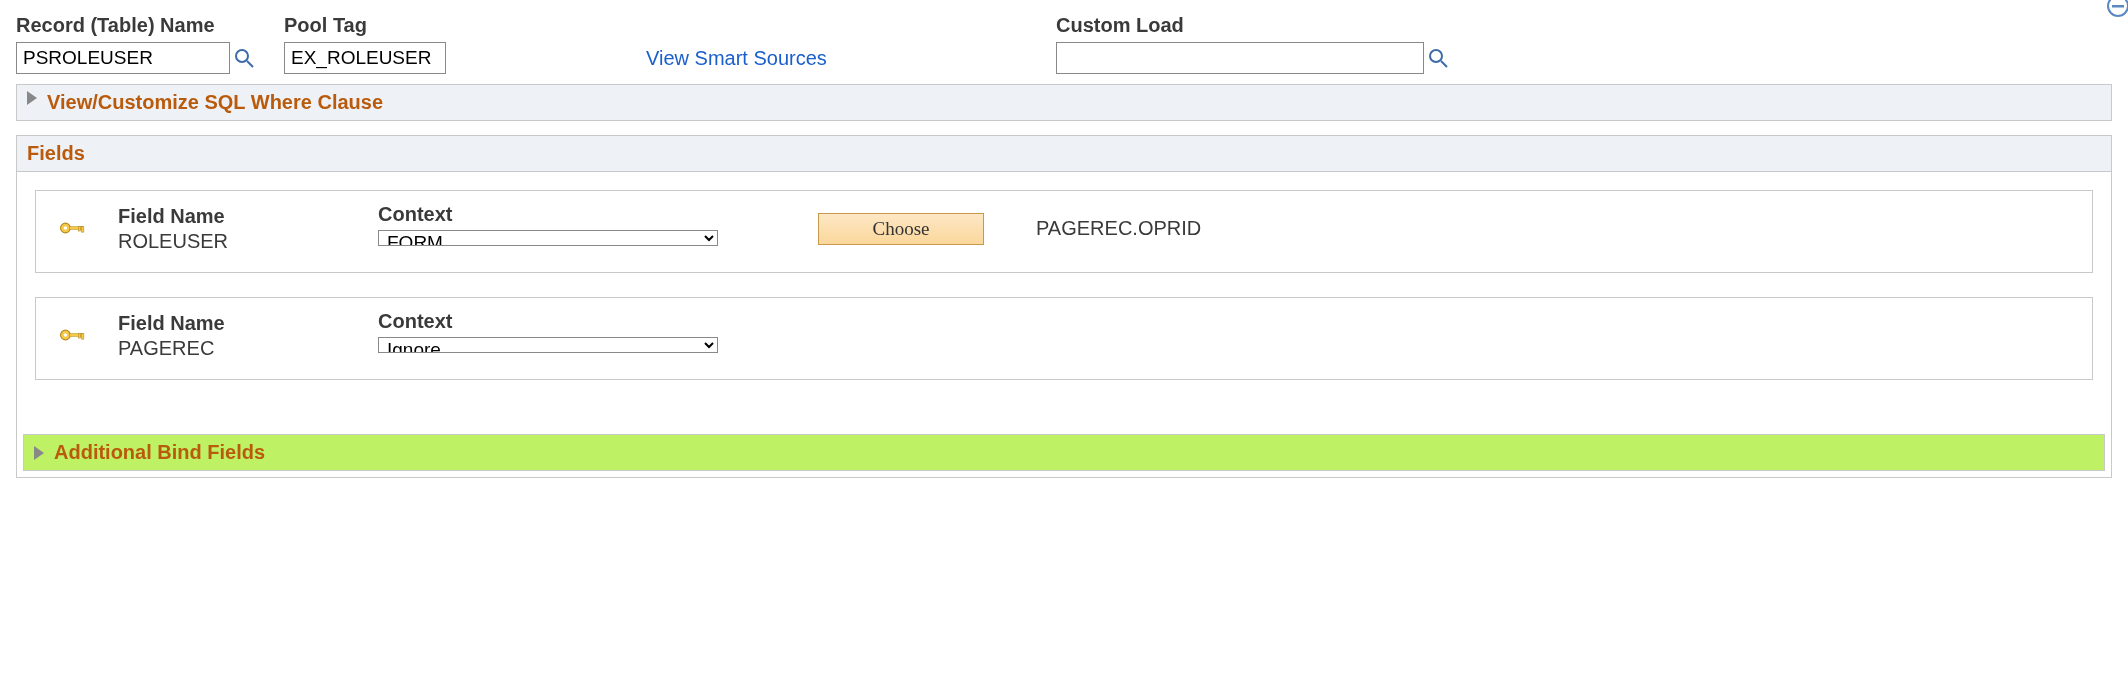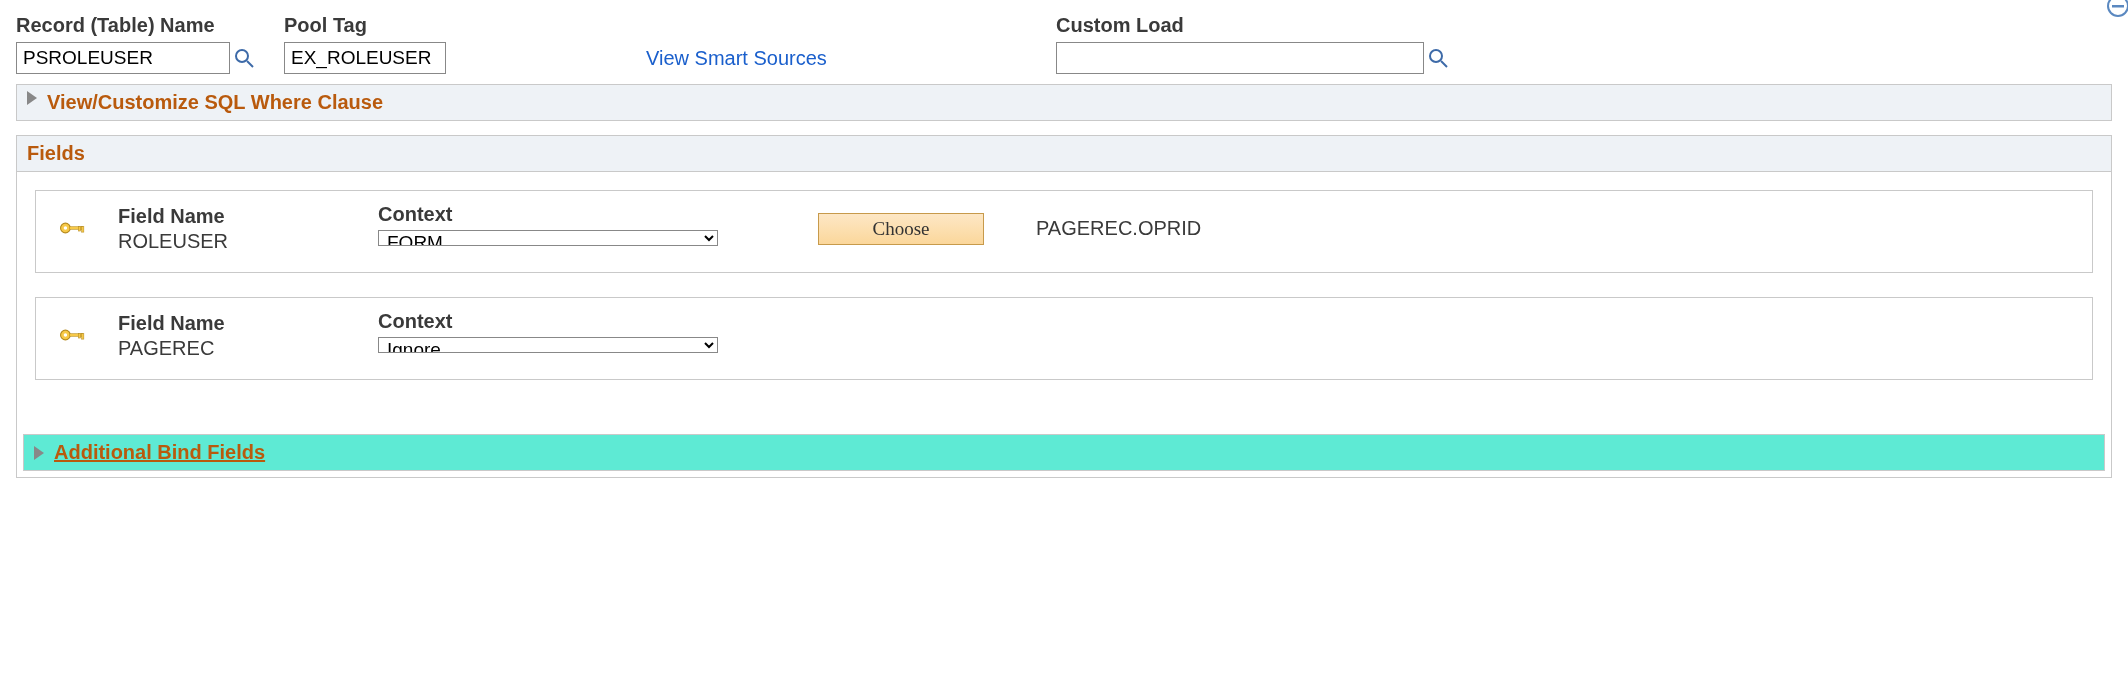--- a/index.html
+++ b/index.html
@@ -115,30 +115,29 @@
     cursor: pointer;
     margin-left: 50px;
     font-family: Liberation Serif, serif;
   }
   .value-text {
     font-size: 20px;
     color: #3a3a3a;
     margin-left: 22px;
   }
   .inner-bar {
-    background: #5eead4;
+    background: #bef264;
     border: 1px solid #c9c9c9;
     padding: 6px 10px;
     display:flex; align-items:center; gap:10px;
     color: #b95a0d;
     font-weight: bold;
     font-size: 20px;
     margin: 0 6px 6px 6px;
     cursor:pointer;
-    text-decoration:underline;
   }
 </style>
 </head>
 <body>
 
 <span class="minus-badge">
   <svg viewBox="0 0 24 24">
     <circle cx="12" cy="12" r="10" fill="#fff" stroke="#5a88c0" stroke-width="2"></circle>
     <rect x="6" y="11" width="12" height="2.5" fill="#5a88c0"></rect>
   </svg>

